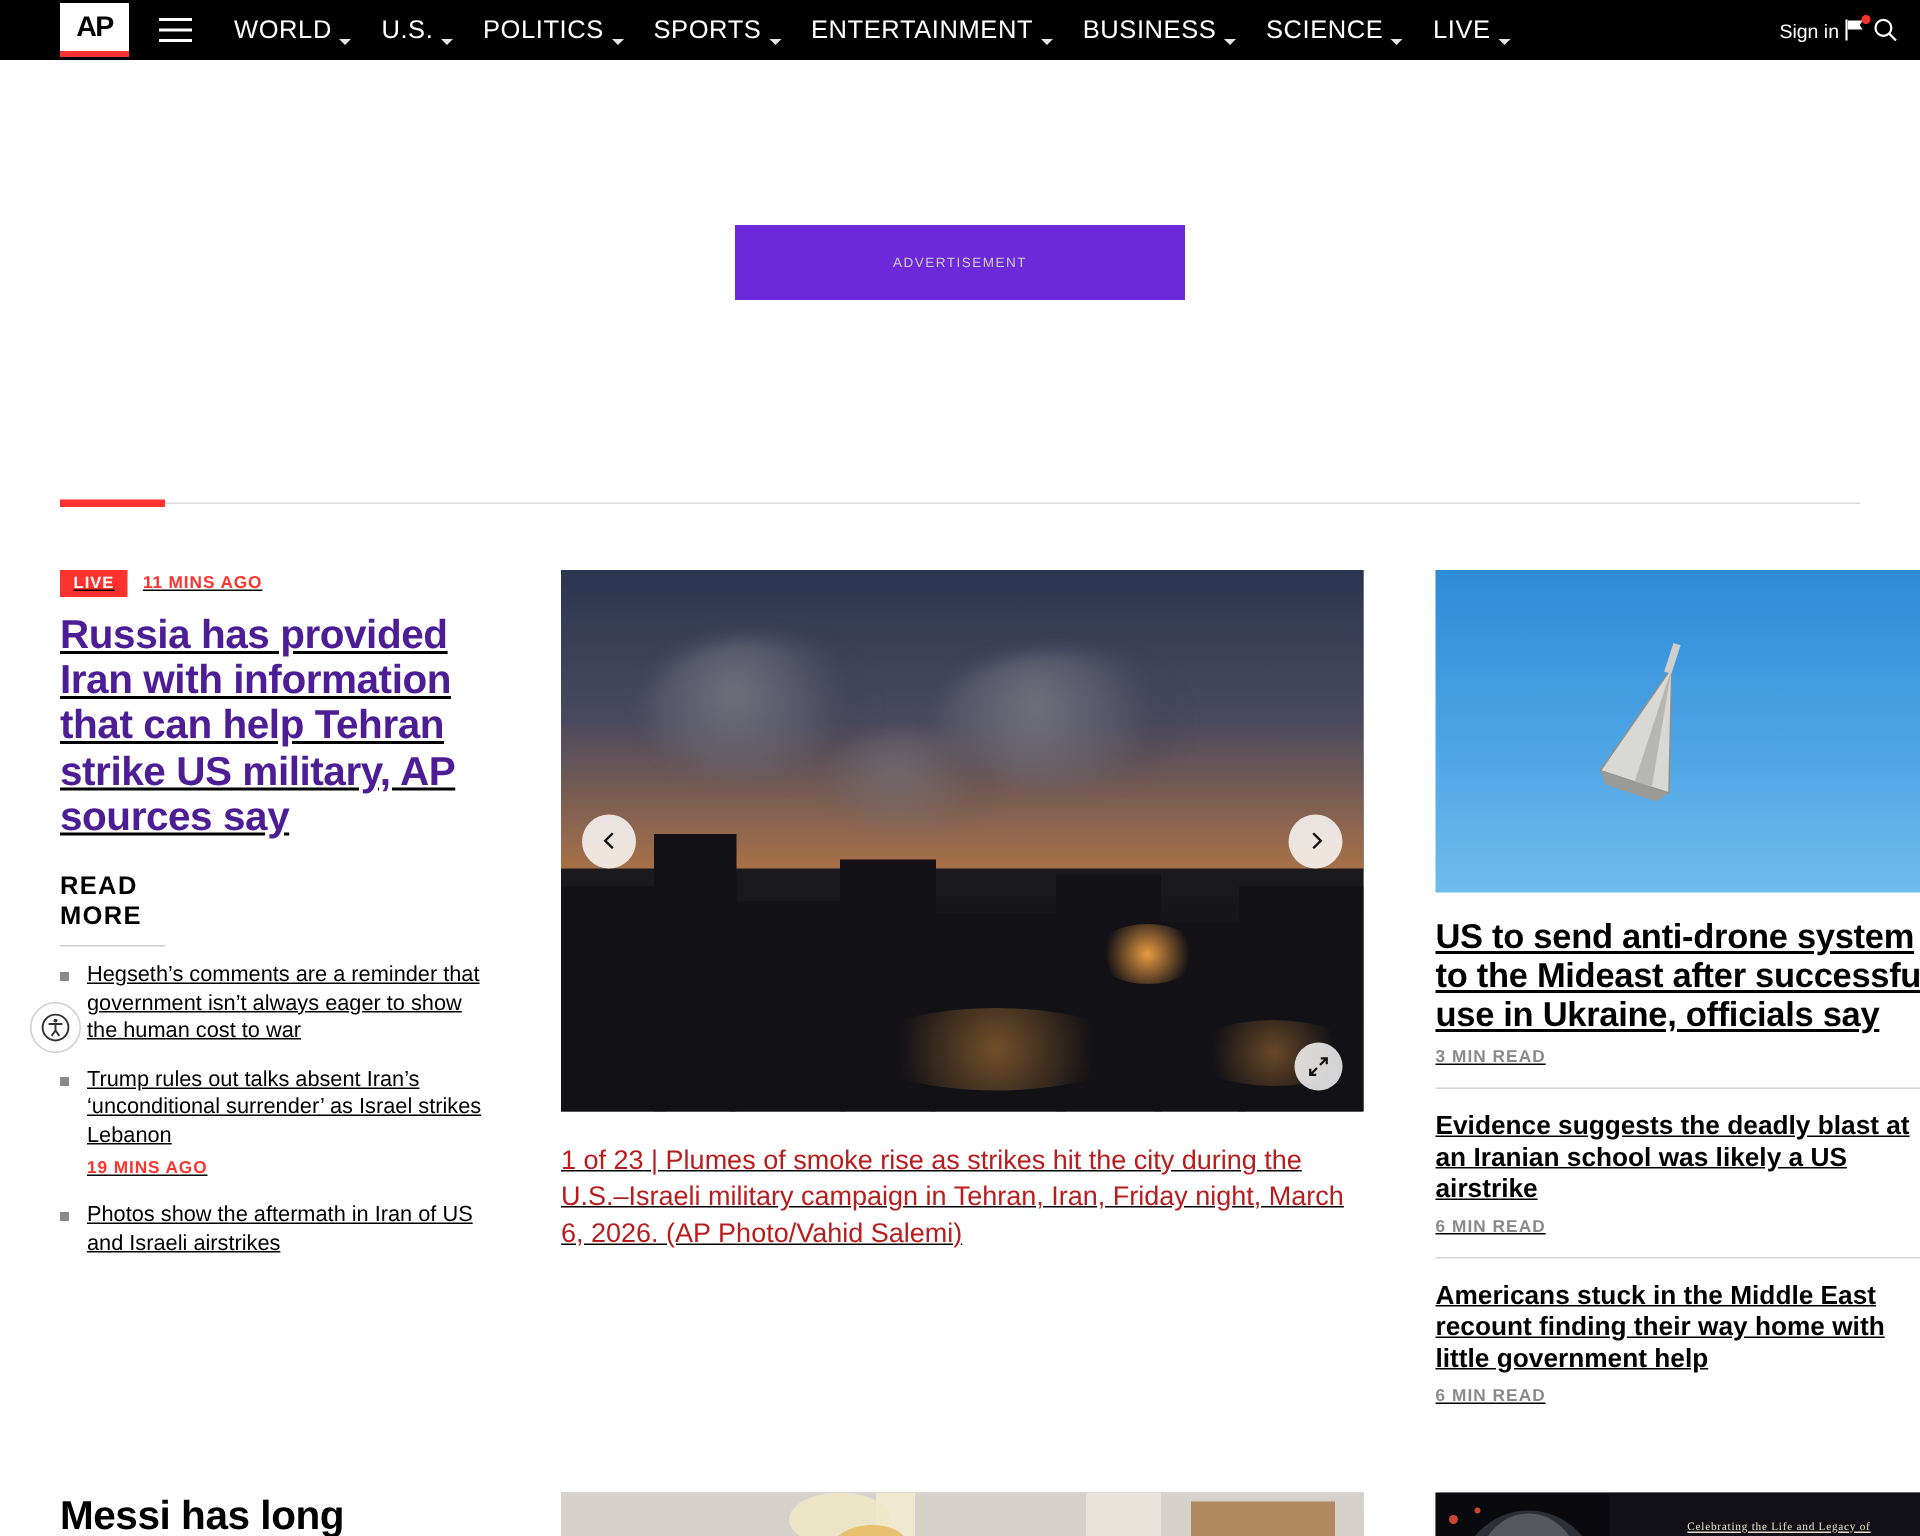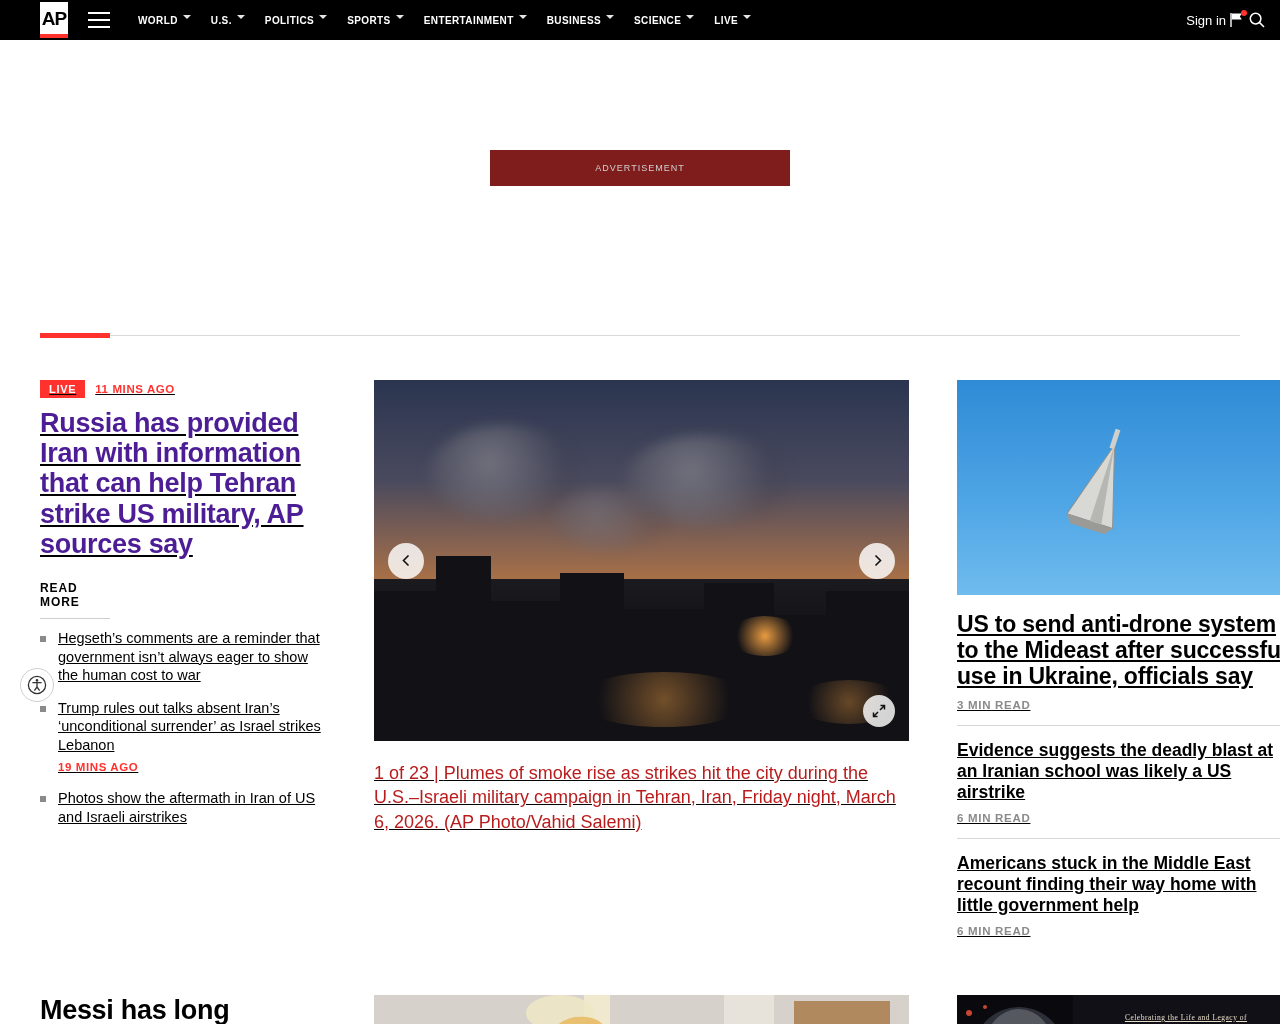--- a/index.html
+++ b/index.html
@@ -15,21 +15,21 @@
   .header {
     position: relative;
     height: 40px;
     background: #000000;
     display: flex;
     align-items: center;
     padding: 0 14px 0 0;
     color: #ffffff;
   }
   .ap-logo {
-    width: 28px;
+    width: 46px;
     height: 36px;
     background: #ffffff;
     margin: 0 10px 0 40px;
     display: flex;
     align-items: center;
     justify-content: center;
     position: relative;
     flex: none;
   }
   .ap-logo .bar {
@@ -64,23 +64,23 @@
     background: #ffffff;
   }
   .nav {
     display: flex;
     align-items: center;
     gap: 0;
     flex: 1;
   }
   .nav-item {
     display: flex;
-    align-items: flex-start;
-    font-size: 10px;
-    font-weight: bold;
+    align-items: flex-end;
+    font-size: 17px;
+    font-weight: normal;
     letter-spacing: 0.4px;
     color: #ffffff;
     padding: 0 10px;
     cursor: pointer;
     white-space: nowrap;
   }
   .caret {
     width: 0; height: 0;
     border-left: 4px solid transparent;
     border-right: 4px solid transparent;
@@ -115,22 +115,22 @@
   
   .ad-wrap {
     height: 295px;
     display: flex;
     align-items: flex-start;
     justify-content: center;
     padding-top: 110px;
   }
   .ad-box {
     width: 300px;
-    height: 36px;
-    background: #7f1d1d;
+    height: 50px;
+    background: #6d28d9;
     color: #cfcfcf;
     font-size: 9px;
     letter-spacing: 1px;
     display: flex;
     align-items: center;
     justify-content: center;
   }
 
   
   .section-rule {
@@ -177,21 +177,21 @@
   .lead-headline {
     font-size: 27px;
     line-height: 1.12;
     font-weight: bold;
     color: #4c1d95;
     letter-spacing: -0.3px;
     margin-bottom: 22px;
     cursor: pointer;
   }
   .read-more {
-    font-size: 12px;
+    font-size: 17px;
     font-weight: bold;
     letter-spacing: .9px;
     color: #000;
     padding-bottom: 9px;
     border-bottom: 1px solid #cfcfcf;
     display: inline-block;
     width: 70px;
   }
   .related { list-style: none; margin-top: 10px; }
   .related li {

